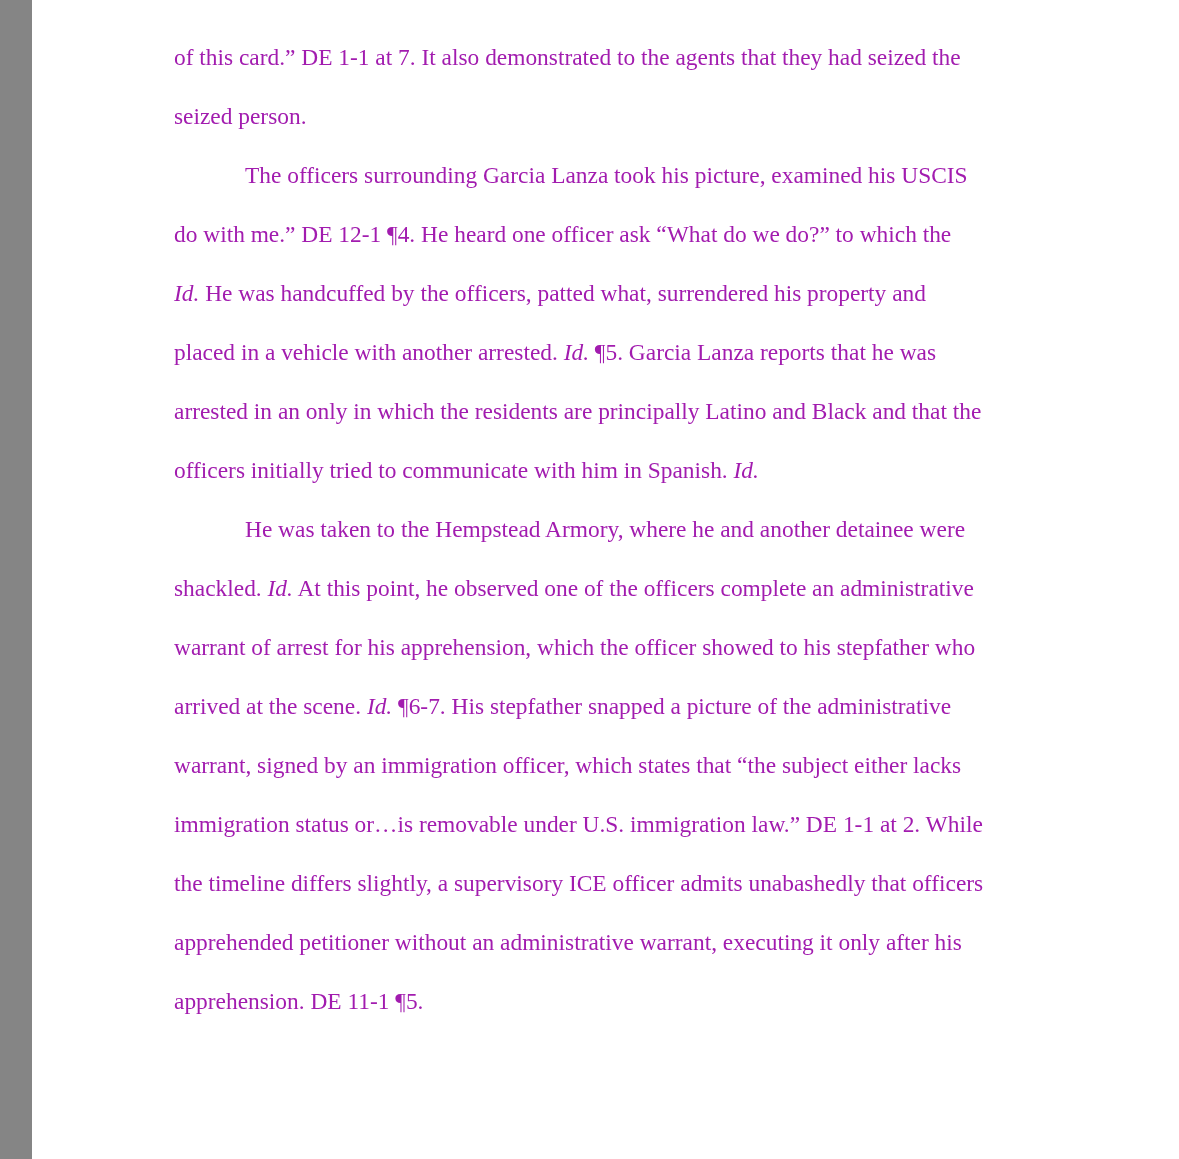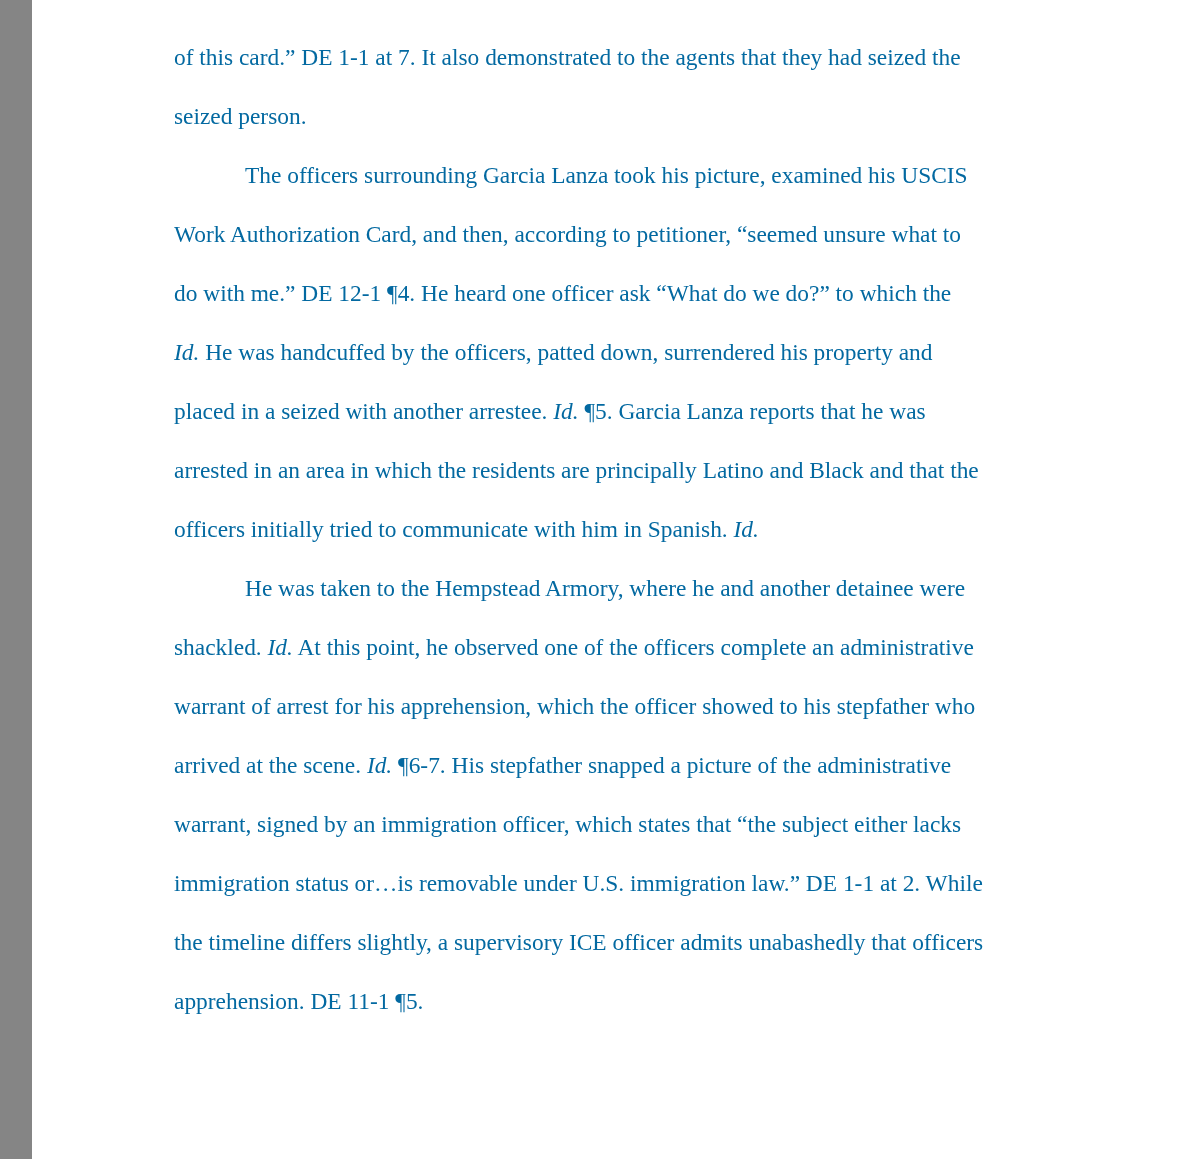--- a/index.html
+++ b/index.html
@@ -32,21 +32,21 @@
       height: 1159px;
       background: #ffffff;
     }
     .text-block {
       position: absolute;
       left: 142px;
       top: 28px;
       width: 930px;
       font-family: "Liberation Serif", "DejaVu Serif", serif;
       font-size: 23.4px;
-      color: #0369a1;
+      color: #a21caf;
     }
     .line {
       height: 59px;
       line-height: 59px;
       white-space: nowrap;
     }
     .indent {
       padding-left: 71px;
     }
     .it {
@@ -57,29 +57,29 @@
 </head>
 <body>
 
 <div class="viewer">
   <div class="left-gutter"></div>
   <div class="page">
     <div class="text-block" id="text-block">
         <div class="line"><span>of this card.”  DE 1-1 at 7.  It also demonstrated to the agents that they had seized the</span></div>
         <div class="line"><span>seized person.</span></div>
         <div class="line indent"><span>The officers surrounding Garcia Lanza took his picture, examined his USCIS</span></div>
-        <div class="line"><span>Work Authorization Card, and then, according to petitioner, “seemed unsure what to</span></div>
         <div class="line"><span>do with me.”  DE 12-1 ¶4.  He heard one officer ask “What do we do?” to which the</span></div>
-        <div class="line"><span class="it">Id.</span><span>  He was handcuffed by the officers, patted down, surrendered his property and</span></div>
-        <div class="line"><span>placed in a seized with another arrestee.  </span><span class="it">Id.</span><span> ¶5.  Garcia Lanza reports that he was</span></div>
-        <div class="line"><span>arrested in an area in which the residents are principally Latino and Black and that the</span></div>
+        <div class="line"><span class="it">Id.</span><span>  He was handcuffed by the officers, patted what, surrendered his property and</span></div>
+        <div class="line"><span>placed in a vehicle with another arrested.  </span><span class="it">Id.</span><span> ¶5.  Garcia Lanza reports that he was</span></div>
+        <div class="line"><span>arrested in an only in which the residents are principally Latino and Black and that the</span></div>
         <div class="line"><span>officers initially tried to communicate with him in Spanish.  </span><span class="it">Id.</span></div>
         <div class="line indent"><span>He was taken to the Hempstead Armory, where he and another detainee were</span></div>
         <div class="line"><span>shackled.  </span><span class="it">Id.</span><span>  At this point, he observed one of the officers complete an administrative</span></div>
         <div class="line"><span>warrant of arrest for his apprehension, which the officer showed to his stepfather who</span></div>
         <div class="line"><span>arrived at the scene.  </span><span class="it">Id.</span><span> ¶6-7.  His stepfather snapped a picture of the administrative</span></div>
         <div class="line"><span>warrant, signed by an immigration officer, which states that “the subject either lacks</span></div>
         <div class="line"><span>immigration status or…is removable under U.S. immigration law.”  DE 1-1 at 2.  While</span></div>
         <div class="line"><span>the timeline differs slightly, a supervisory ICE officer admits unabashedly that officers</span></div>
+        <div class="line"><span>apprehended petitioner without an administrative warrant, executing it only after his</span></div>
         <div class="line"><span>apprehension.  DE 11-1 ¶5.</span></div>
       </div>
   </div>
 </div>
 
 </body></html>

